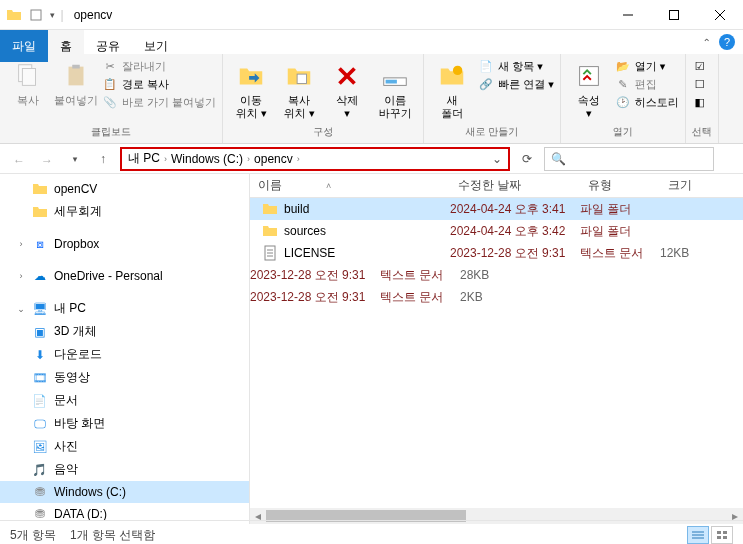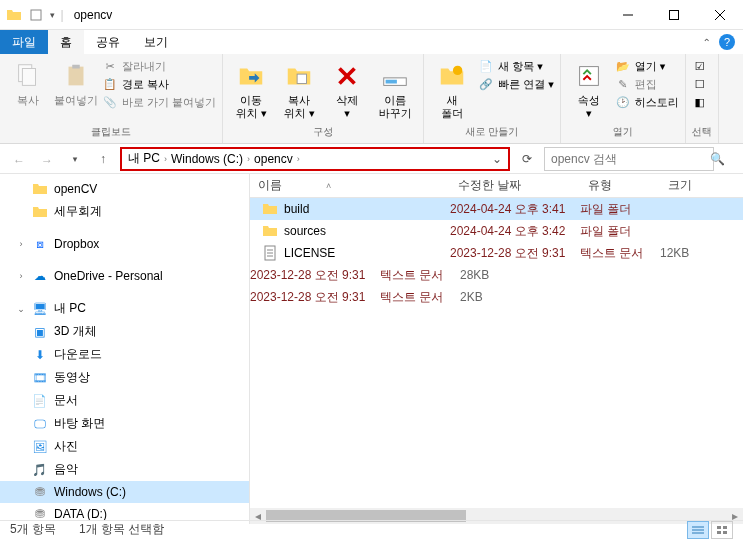--- a/index.html
+++ b/index.html
@@ -6,21 +6,21 @@
 body { background: #fff; width: 743px; height: 544px; overflow: hidden; font-size: 12px; color: #000; position: relative; }
 
 .titlebar { height: 30px; display: flex; align-items: center; background: #fff; border-bottom: 1px solid #e5e5e5; }
 .titlebar .tb-left { display: flex; align-items: center; gap: 6px; padding-left: 6px; }
 .titlebar .tb-icon { width: 16px; height: 16px; display: inline-flex; align-items: center; justify-content: center; }
 .titlebar .tb-title { margin-left: 4px; font-size: 12px; }
 .titlebar .tb-right { margin-left: auto; display: flex; }
 .win-btn { width: 46px; height: 30px; display: flex; align-items: center; justify-content: center; }
 
 .tabs { height: 24px; display: flex; align-items: stretch; background: #fff; }
-.tab { padding: 8px 12px; display: flex; align-items: center; font-size: 12px; }
+.tab { padding: 16px 12px; display: flex; align-items: center; font-size: 12px; }
 .tab.file { background: #1979ca; color: #fff; }
 .tab.active { background: #f5f5f5; }
 .help-btn { margin-left: auto; display: flex; align-items: center; gap: 8px; padding-right: 8px; }
 .help-circle { width: 16px; height: 16px; border-radius: 50%; background: #1e88e5; color: #fff; font-size: 11px; display: flex; align-items: center; justify-content: center; }
 
 .ribbon { height: 90px; background: #f5f5f5; border-bottom: 1px solid #dadada; display: flex; }
 .ribbon-group { display: flex; flex-direction: column; border-right: 1px solid #e1e1e1; padding: 2px 6px; }
 .ribbon-row { display: flex; flex: 1; align-items: flex-start; gap: 4px; }
 .ribbon-label { font-size: 10px; text-align: center; color: #666; padding-bottom: 2px; }
 .big-btn { width: 44px; display: flex; flex-direction: column; align-items: center; gap: 2px; padding-top: 4px; }
@@ -55,21 +55,21 @@
 .col-date { width: 130px; }
 .col-type { width: 80px; }
 .col-size { width: 60px; text-align: left; }
 .file-list { flex: 1; overflow: auto; }
 .file-row { height: 22px; display: flex; align-items: center; font-size: 12px; }
 .file-row.selected { background: #cce8ff; }
 .file-row .col-name { padding-left: 12px; display: flex; align-items: center; gap: 6px; }
 .file-row .col-date, .file-row .col-type { color: #7f1d1d; }
 .file-row .col-size { color: #666; }
 
-.statusbar { position: absolute; bottom: 0; left: 0; right: 0; height: 24px; border-top: 1px solid #e5e5e5; display: flex; align-items: flex-start; padding: 0 10px; font-size: 12px; color: #444; gap: 23px; }
+.statusbar { position: absolute; bottom: 0; left: 0; right: 0; height: 24px; border-top: 1px solid #e5e5e5; display: flex; align-items: flex-end; padding: 0 10px; font-size: 12px; color: #444; gap: 14px; }
 .statusbar .view-icons { margin-left: auto; display: flex; gap: 2px; }
 .view-icon { width: 22px; height: 18px; border: 1px solid #ccc; display: flex; align-items: center; justify-content: center; }
 .view-icon.active { background: #cce8ff; border-color: #7ab8e8; }
 
 .scrollbar-h { height: 16px; background: #f0f0f0; display: flex; align-items: center; }
 .scrollbar-h .thumb { height: 12px; background: #c1c1c1; }
 
 .folder-y { fill: #ffd664; }
 .svg16 { width: 16px; height: 16px; }
 .svg32 { width: 30px; height: 30px; }
@@ -293,21 +293,20 @@
     <span>내 PC</span>
     <span class="addr-sep">›</span>
     <span>Windows (C:)</span>
     <span class="addr-sep">›</span>
     <span>opencv</span>
     <span class="addr-sep">›</span>
     <span class="addr-chev">⌄</span>
   </div>
   <div class="nav-btn">⟳</div>
   <div class="search-box">
-    <input placeholder="opencv 검색" style="">
     <span>🔍</span>
   </div>
 </div>
 
 <div class="main">
   <div class="tree">
     <div class="tree-item l2">
         <span class="tree-icon">
           <svg class="svg16" viewBox="0 0 16 16">
             <path class="folder-y" d="M1 3h5l1 2h8v8H1z"></path>

